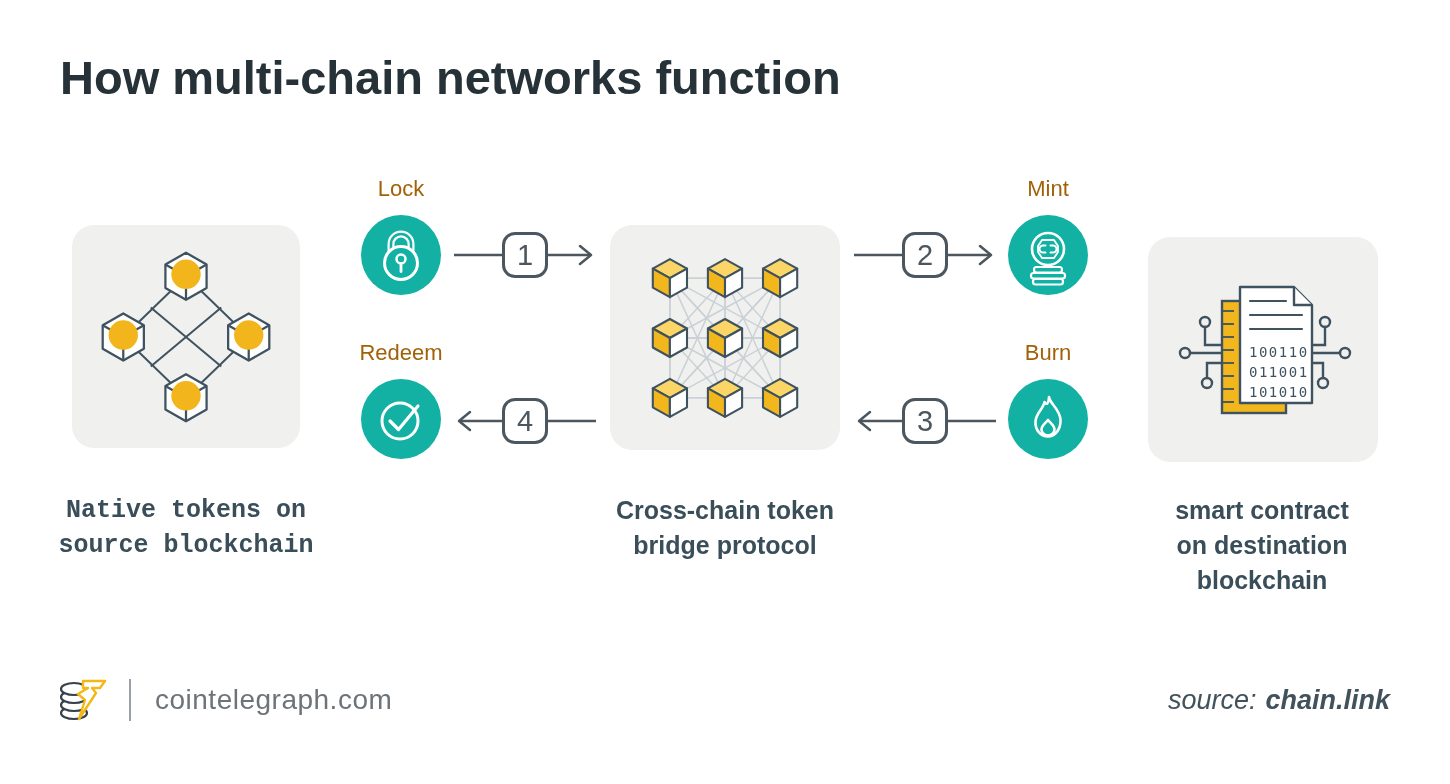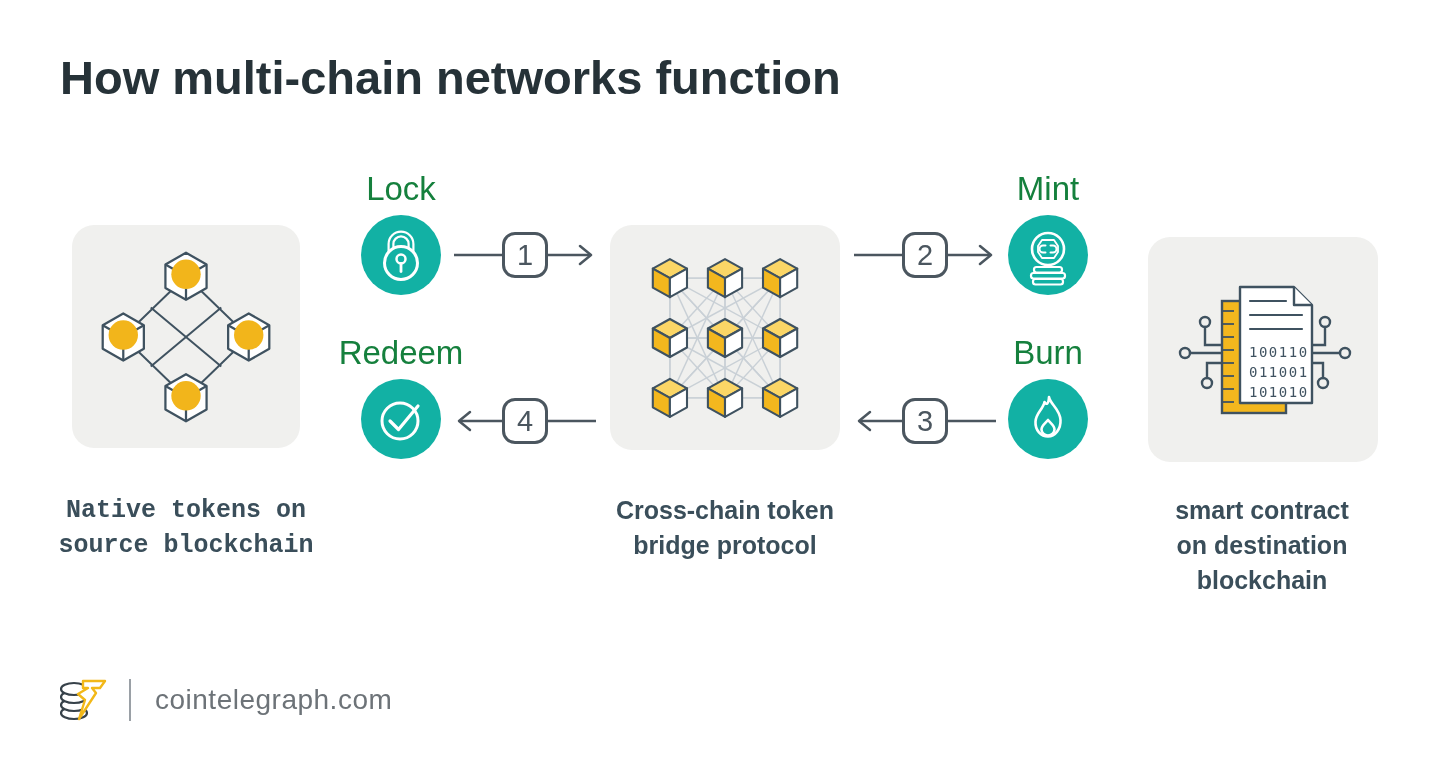--- a/index.html
+++ b/index.html
@@ -19,21 +19,21 @@
   #panel-source { left:72px;  top:225px; width:228px; height:223px; }
   #panel-bridge { left:610px; top:225px; width:230px; height:225px; }
   #panel-dest   { left:1148px;top:225px; width:230px; height:225px;margin-top:12px; }
 
   
   .action { position:absolute; width:140px; display:flex; flex-direction:column; align-items:center; }
   #action-lock   { left:331px; top:172px; }
   #action-mint   { left:978px; top:172px;justify-content:flex-end; }
   #action-redeem { left:331px; top:336px; }
   #action-burn   { left:978px; top:336px; }
-  .action-label { font-size:33px; line-height:33px; color:#15803d; margin-bottom:10px; }
+  .action-label { font-size:22px; line-height:33px; color:#a16207; margin-bottom:10px; }
   .action-circle {
     width:80px; height:80px; border-radius:50%; background:#12b1a4;
     display:flex; align-items:center; justify-content:center;
   }
 
   
   .arrow { position:absolute; width:146px; height:60px; }
   .arrow svg.shaft { position:absolute; left:0; top:0; }
   .arrow.flip svg.shaft { transform:scaleX(-1); }
   #arrow-1 { left:452px; top:225px; }
@@ -293,15 +293,18 @@
       <g stroke="#37424a" stroke-width="2.2" fill="#ffffff">
         <ellipse cx="19" cy="38" rx="13" ry="6"></ellipse>
         <ellipse cx="19" cy="30" rx="13" ry="6"></ellipse>
         <ellipse cx="19" cy="22" rx="13" ry="6"></ellipse>
         <ellipse cx="19" cy="14" rx="13" ry="6"></ellipse>
       </g>
       <path d="M28 6 H50 L45 13 H37 L41 18 L24 44 L30 25 L23 19 L33 13 H28 Z" fill="#ffffff" stroke="#f2b818" stroke-width="2.4" stroke-linejoin="round"></path>
     </svg>
     <div class="footer-divider"></div>
     <div class="footer-site">cointelegraph.com</div>
+    <div class="footer-source">
+      <span class="src-label">source:</span><span class="src-name">chain.link</span>
+    </div>
   </div>
 
 </div>
 
 </body></html>

